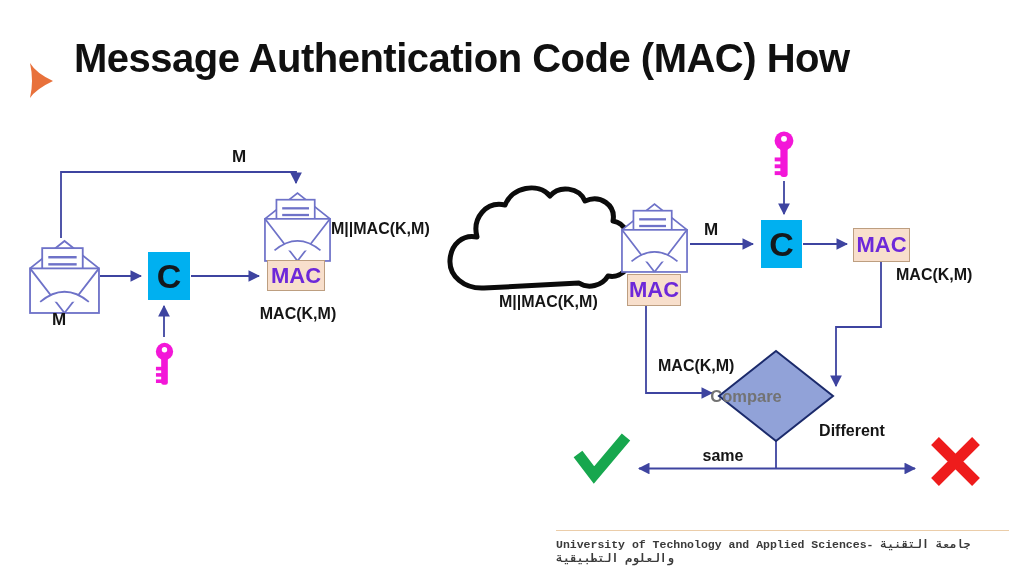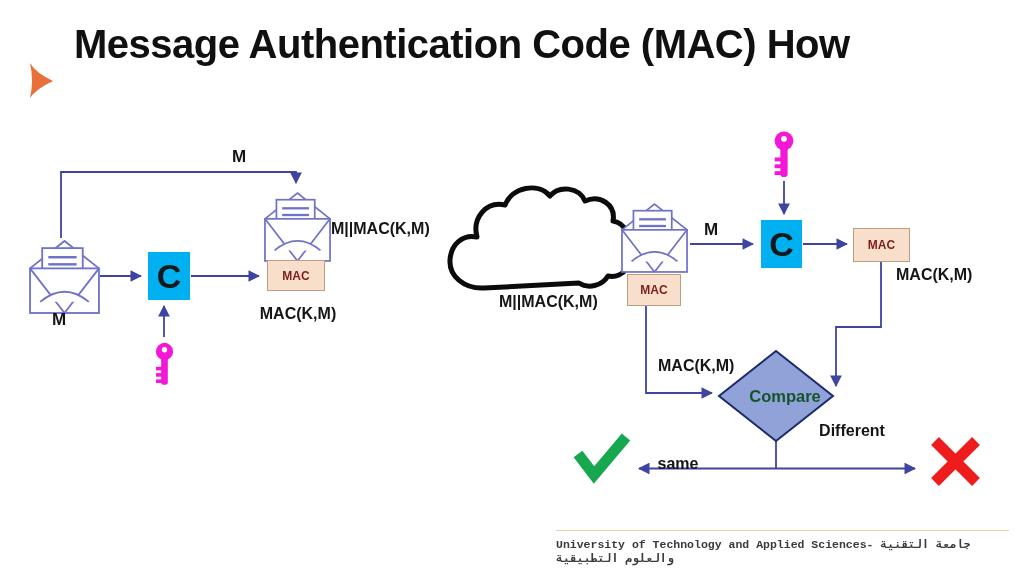--- a/index.html
+++ b/index.html
@@ -3,37 +3,37 @@
 <meta charset="utf-8">
 <style>
   html,body{margin:0;padding:0;background:#ffffff;}
   .slide{
     position:relative; width:1024px; height:574px; background:#ffffff;
     overflow:hidden; font-family:"Liberation Sans","DejaVu Sans",sans-serif;
   }
   .layer{position:absolute;left:0;top:0;}
   .abs{position:absolute;z-index:2;}
   .title{
-    left:74px; top:20px; width:905px; color:#101010;
+    left:74px; top:34px; width:905px; color:#101010;
     font-size:40px; font-weight:bold; line-height:48px; letter-spacing:-0.5px;
   }
   .lbl{color:#151515; font-size:16px; font-weight:600; white-space:nowrap; z-index:2;}
   .lbl-c{text-align:center;}
   .cbox{
     background:#00B0F0; color:#14181c; display:flex; align-items:center; justify-content:center;
     font-size:34px; font-weight:600; z-index:2;
   }
   .macbox{
     background:#F8DFCC; border:1.5px solid #BD9E80; box-sizing:border-box;
-    color:#7f1d1d; display:flex; align-items:center; justify-content:center;
-    font-size:12px; font-weight:600; z-index:2;
+    color:#6d28d9; display:flex; align-items:center; justify-content:center;
+    font-size:22px; font-weight:600; z-index:2;
   }
   .compare{
-    left:730px; top:387px; width:110px; text-align:center;
-    font-size:16.5px; font-weight:700; color:#14532d; z-index:2;
+    left:691px; top:387px; width:110px; text-align:center;
+    font-size:16.5px; font-weight:700; color:#737373; z-index:2;
   }
   .footer-line{left:556px; top:530px; width:453px; height:1px; background:#EBCDA9; z-index:2;}
   .footer-text{
     left:556px; top:537px; width:453px; 
     font-family:Liberation Mono, monospace; font-size:11.5px; font-weight:bold; color:#3a3a3a; z-index:2;
   }
 </style>
 </head>
 <body>
 
@@ -114,19 +114,19 @@
 
   <div class="abs lbl" style="left:499px;top:293px;">M||MAC(K,M)</div>
 
   <div class="abs macbox" style="left:627px;top:274px;width:54px;height:32px;">MAC</div>
   <div class="abs lbl lbl-c" style="left:699px;top:220px;width:24px;font-size:17px;">M</div>
   <div class="abs cbox" style="left:761px;top:220px;width:41px;height:48px;">C</div>
   <div class="abs macbox" style="left:853px;top:228px;width:57px;height:34px;">MAC</div>
   <div class="abs lbl" style="left:896px;top:266px;">MAC(K,M)</div>
   <div class="abs lbl" style="left:658px;top:357px;">MAC(K,M)</div>
   <div class="abs compare">Compare</div>
-  <div class="abs lbl lbl-c" style="left:650px;top:447px;width:56px;margin-top:8px;">same</div>
+  <div class="abs lbl lbl-c" style="left:695px;top:447px;width:56px;">same</div>
   <div class="abs lbl lbl-c" style="left:810px;top:422px;width:84px;">Different</div>
 
   <div class="abs footer-line"></div>
   <div class="abs footer-text">University of Technology and Applied Sciences- جامعة التقنية والعلوم التطبيقية</div>
 
 </div>
 
 </body></html>

